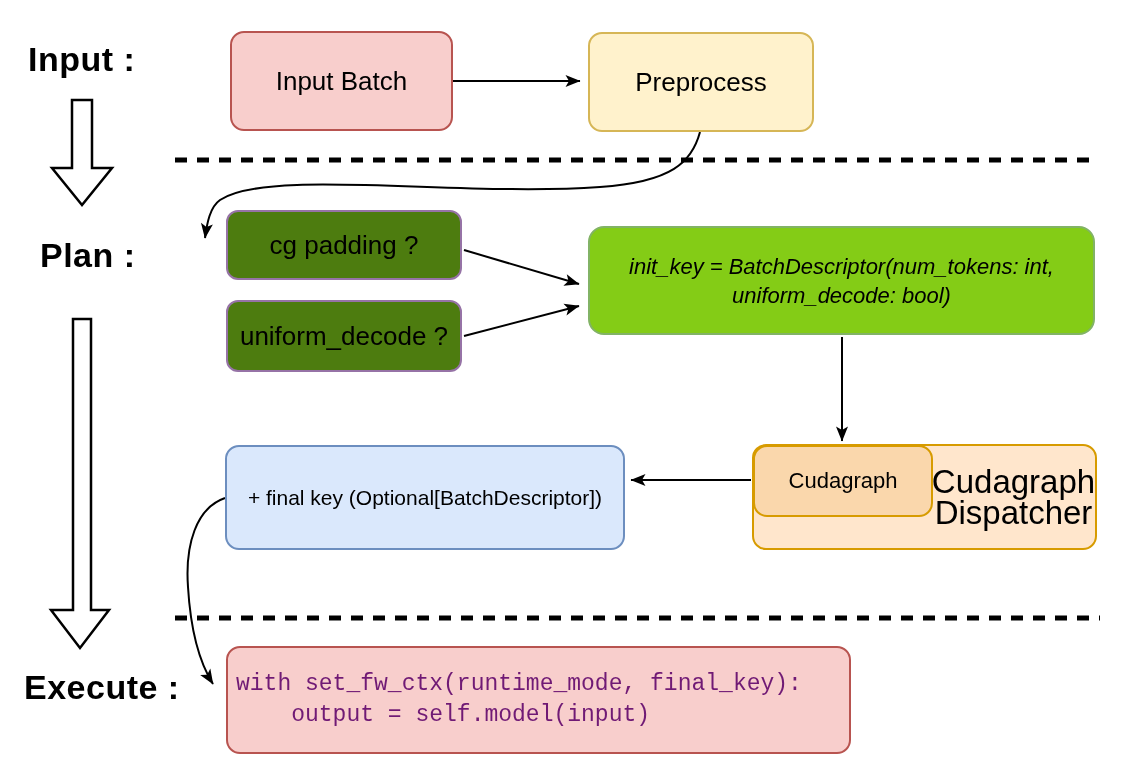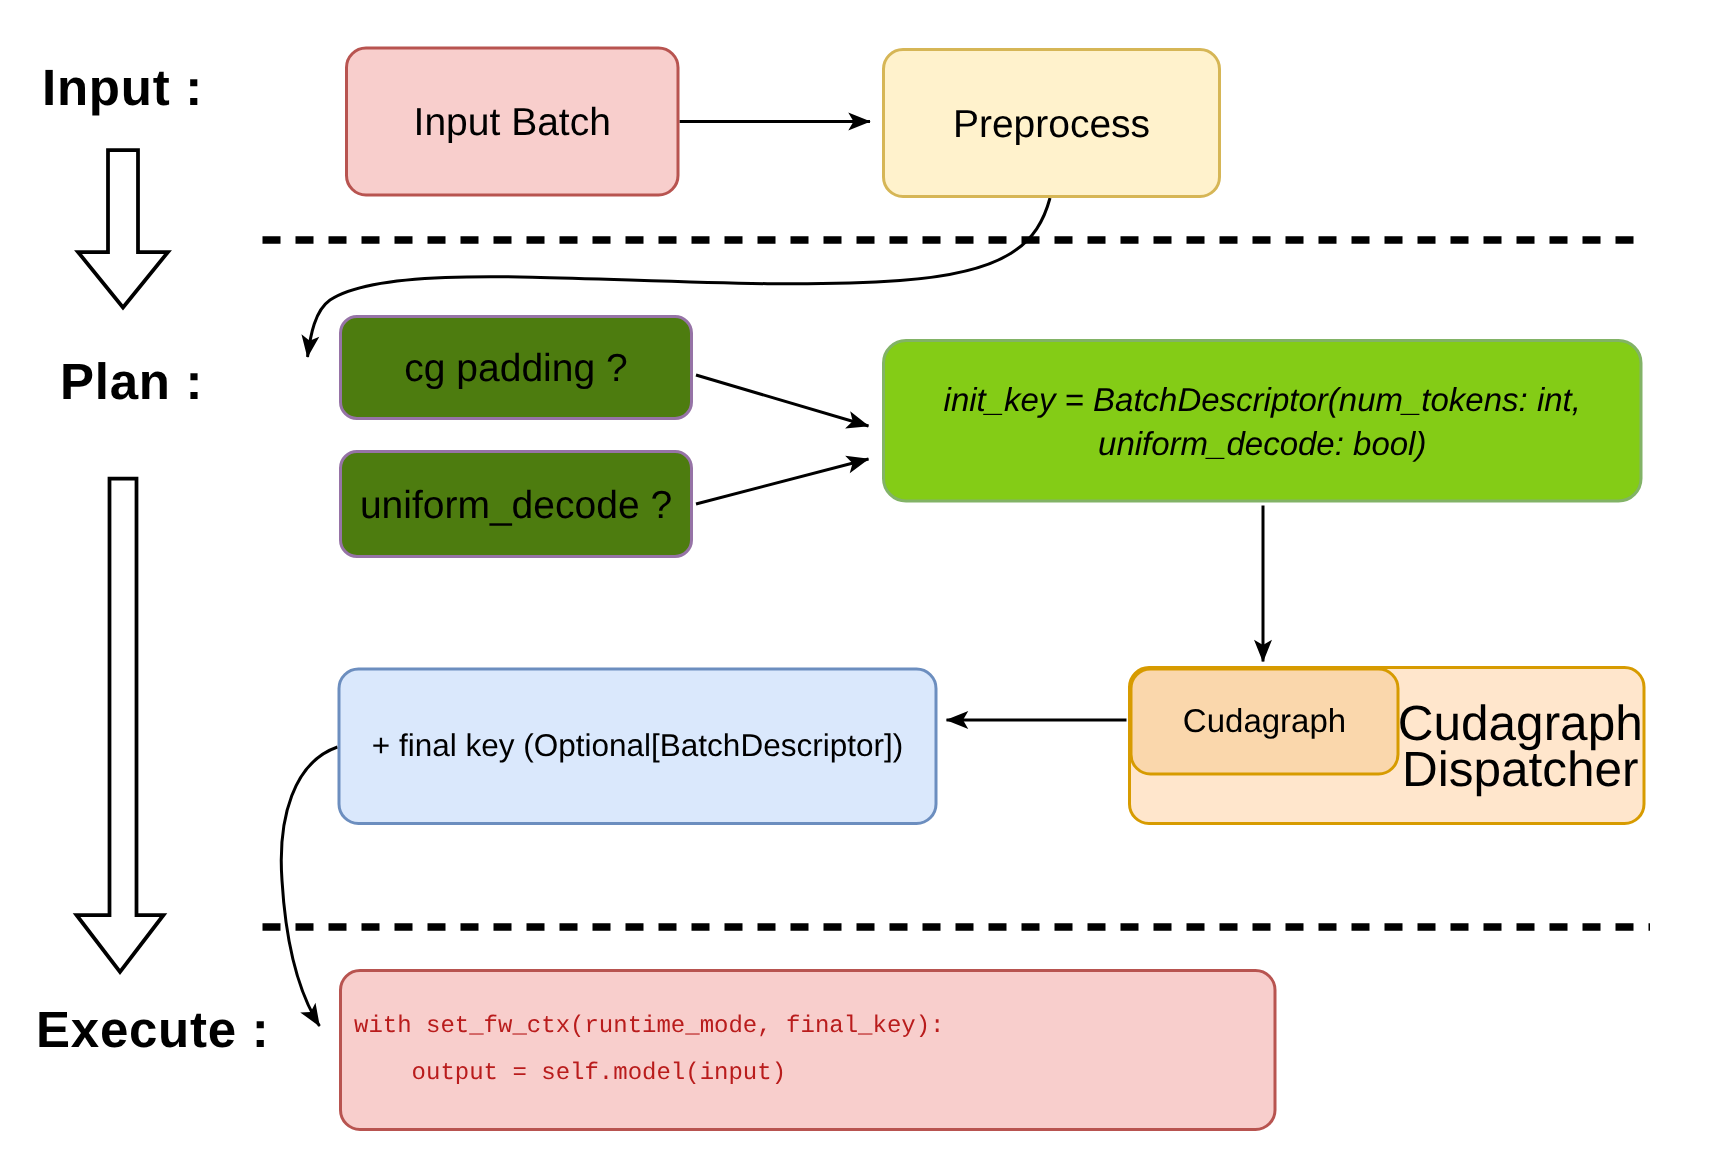--- a/index.html
+++ b/index.html
@@ -19,22 +19,22 @@
   .node-green{background:#84cc16;border:2px solid #82b366;font-style:italic;}
   .node-blue{background:#dae8fc;border:2px solid #6c8ebf;}
   .node-orange-outer{background:#ffe6cc;border:2px solid #d79b00;}
   .node-orange-inner{background:#fad7ac;border:2px solid #d79b00;}
   .lbl-26{font-size:26px;}
   .lbl-22{font-size:22px;}
   .green-line{font-size:22px;line-height:29px;white-space:nowrap;}
   .blue-line{font-size:21px;line-height:26px;white-space:nowrap;}
   .cud-line{font-size:33px;line-height:31px;white-space:nowrap;}
   .code-box{align-items:flex-start;padding-left:8px;}
-  .code-line{font-family:"Liberation Mono",monospace;font-size:16px;line-height:31px;
-             color:#b91c1c;white-space:pre;}
+  .code-line{font-family:"Liberation Mono",monospace;font-size:23px;line-height:31px;
+             color:#701a75;white-space:pre;}
 </style>
 </head>
 <body>
 
 <div class="stage">
 
   <svg class="connectors" width="1142" height="770" viewBox="0 0 1142 770">
     <defs>
       <marker id="arw" markerUnits="userSpaceOnUse" markerWidth="18" markerHeight="14" refX="15.5" refY="7" orient="auto">
         <path d="M1,1 L16,7 L1,13 L4.5,7 Z" fill="#000"></path>

